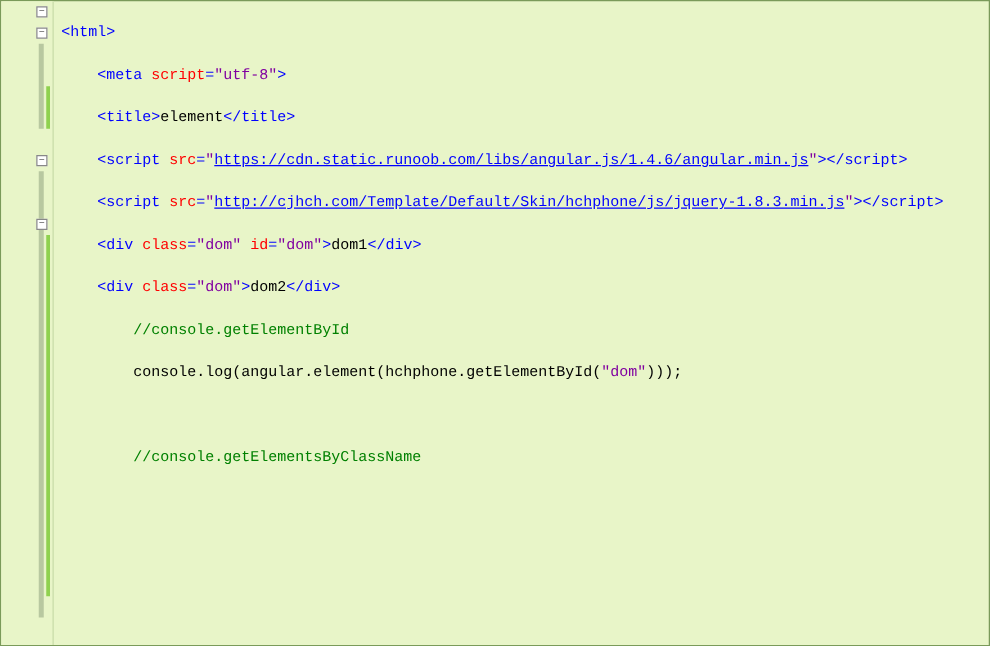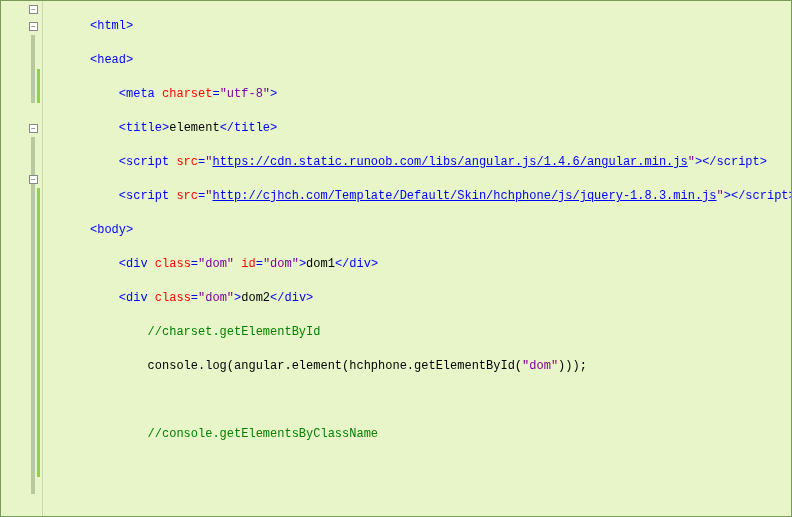--- a/index.html
+++ b/index.html
@@ -40,21 +40,20 @@
   left: 30px;
   width: 4px;
   background: #8fd14f;
 }
 .vbar.gray { background: #b8c8a0; }
 .code {
   flex: 1;
   padding: 0 6px;
   white-space: pre;
   overflow: hidden;
-  margin-left: 41px;
 }
 .line { height: 17px; }
 .tag { color: #0000ff; }
 .attr { color: #ff0000; }
 .str { color: #8000a0; }
 .url { color: #0000ff; text-decoration: underline; }
 .txt { color: #000; }
 .cmt { color: #008000; }
 </style>
 </head>
@@ -66,29 +65,27 @@
     <div class="fold" style="top:21px">−</div>
     <div class="vbar gray" style="top:34px;height:68px"></div>
     <div class="vbar" style="top:68px;height:34px;left:36px;width:3px"></div>
     <div class="fold" style="top:123px">−</div>
     <div class="vbar gray" style="top:136px;height:357px"></div>
     <div class="fold" style="top:174px">−</div>
     <div class="vbar" style="top:187px;height:289px;left:36px;width:3px"></div>
   </div>
   <div class="code">
 <div class="line"><span class="tag">&lt;html&gt;</span></div>
-<div class="line"><span class="tag">&lt;head&gt;</span></div>
-<div class="line">    <span class="tag">&lt;meta </span><span class="attr">charset</span><span class="tag">=</span><span class="str">"utf-8"</span><span class="tag">&gt;</span></div>
+<div class="line">    <span class="tag">&lt;meta </span><span class="attr">script</span><span class="tag">=</span><span class="str">"utf-8"</span><span class="tag">&gt;</span></div>
 <div class="line">    <span class="tag">&lt;title&gt;</span><span class="txt">element</span><span class="tag">&lt;/title&gt;</span></div>
 <div class="line">    <span class="tag">&lt;script </span><span class="attr">src</span><span class="tag">=</span><span class="str">"</span><span class="url">https://cdn.static.runoob.com/libs/angular.js/1.4.6/angular.min.js</span><span class="str">"</span><span class="tag">&gt;</span><span class="tag">&lt;/script&gt;</span></div>
 <div class="line">    <span class="tag">&lt;script </span><span class="attr">src</span><span class="tag">=</span><span class="str">"</span><span class="url">http://cjhch.com/Template/Default/Skin/hchphone/js/jquery-1.8.3.min.js</span><span class="str">"</span><span class="tag">&gt;</span><span class="tag">&lt;/script&gt;</span></div>
-<div class="line"><span class="tag">&lt;body&gt;</span></div>
 <div class="line">    <span class="tag">&lt;div </span><span class="attr">class</span><span class="tag">=</span><span class="str">"dom"</span><span> </span><span class="attr">id</span><span class="tag">=</span><span class="str">"dom"</span><span class="tag">&gt;</span><span class="txt">dom1</span><span class="tag">&lt;/div&gt;</span></div>
 <div class="line">    <span class="tag">&lt;div </span><span class="attr">class</span><span class="tag">=</span><span class="str">"dom"</span><span class="tag">&gt;</span><span class="txt">dom2</span><span class="tag">&lt;/div&gt;</span></div>
-<div class="line">        <span class="cmt">//charset.getElementById</span></div>
+<div class="line">        <span class="cmt">//console.getElementById</span></div>
 <div class="line">        <span class="txt">console.log(angular.element(hchphone.getElementById(</span><span class="str">"dom"</span><span class="txt">)));</span></div>
 <div class="line"></div>
 <div class="line">        <span class="cmt">//console.getElementsByClassName</span></div>
 
 
 
 
 
 
 

